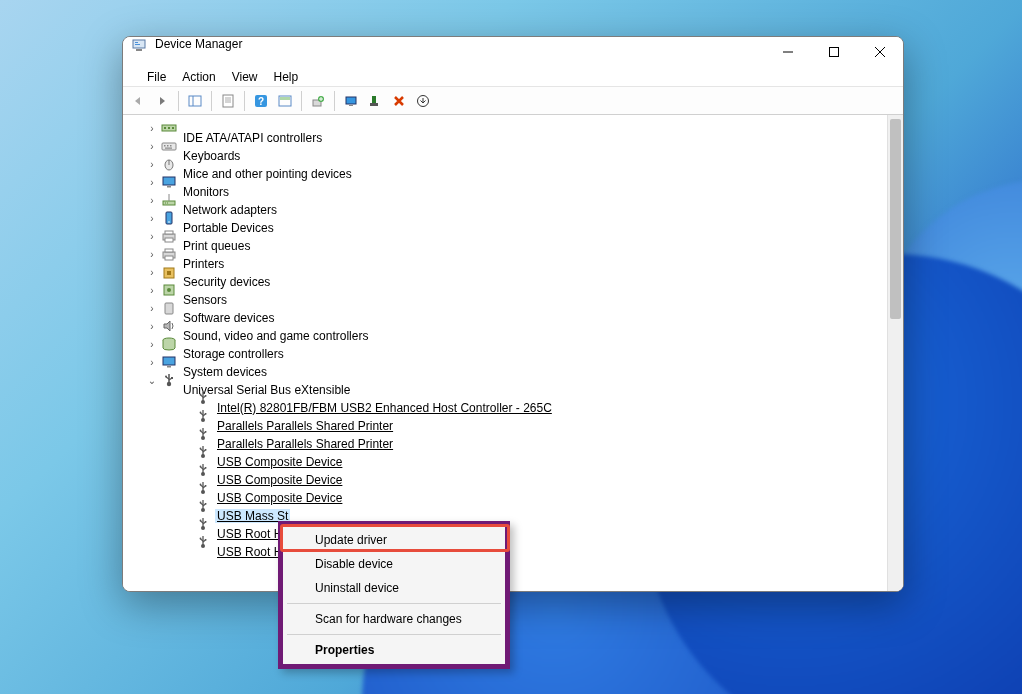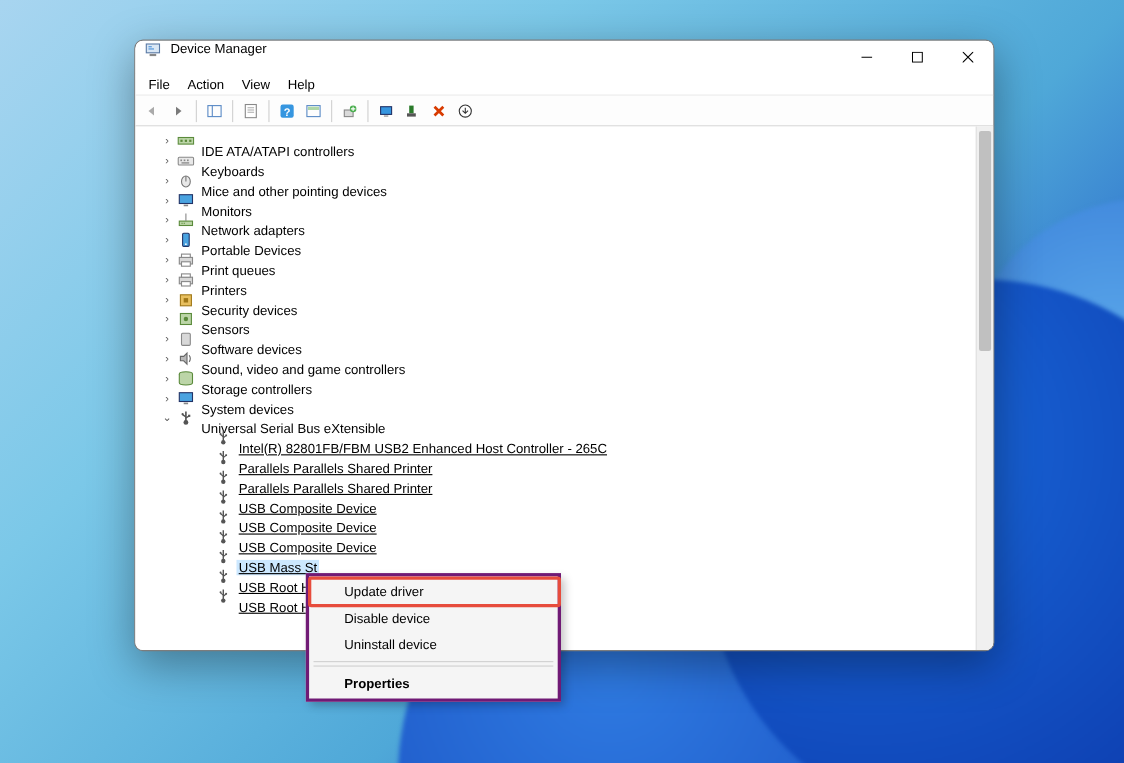--- a/index.html
+++ b/index.html
@@ -48,21 +48,21 @@
   .titlebar .title { color:#000; }
   .winbtns { margin-left:auto; display:flex; }
   .winbtn { width:46px;height:30px;display:flex;align-items:center;justify-content:center;cursor:pointer;}
   .winbtn svg{width:10px;height:10px;}
 
   .menubar {
     height: 20px;
     display:flex;
     align-items:center;
     gap:4px;
-    padding:0 6px;
+    padding:0 18px;
     border-bottom:1px solid #e5e5e5;
     background:#fff;
   }
   .menubar .menuitem { padding:0 6px;cursor:default;}
 
   .toolbar {
     height: 28px;
     display:flex;
     align-items:center;
     gap:2px;
@@ -100,21 +100,21 @@
   .node.child{padding-left:34px;text-decoration:underline;}
   .node.selected .label {background:#cce8ff;}
   .label{padding:0 2px;margin-top:19px;}
 
   .ctxmenu {
     position:absolute;
     left:278px;
     top:521px;
     width:232px;
     background:#f5f5f5;
-    border:3px solid #701a75;
+    border:5px solid #701a75;
     box-shadow:4px 4px 8px rgba(0,0,0,0.25);
     padding:2px;
     z-index:20;
   }
   .ctxitem{height:24px;display:flex;align-items:center;padding:0 30px;cursor:default;}
   .ctxitem.bold{font-weight:bold;}
   .ctxsep{height:1px;background:#d0d0d0;margin:3px 2px;}
 
   .highlight-box{
     position:absolute;
@@ -532,17 +532,18 @@
       </div>
   </div>
 
 </div>
 
 <div class="ctxmenu">
   <div class="ctxitem">Update driver</div>
   <div class="ctxitem">Disable device</div>
   <div class="ctxitem">Uninstall device</div>
   <div class="ctxsep"></div>
+  <div class="ctxitem">Scan for hardware changes</div>
   <div class="ctxsep"></div>
   <div class="ctxitem bold">Properties</div>
 </div>
 
 <div class="highlight-box"></div>
 
 </body></html>

